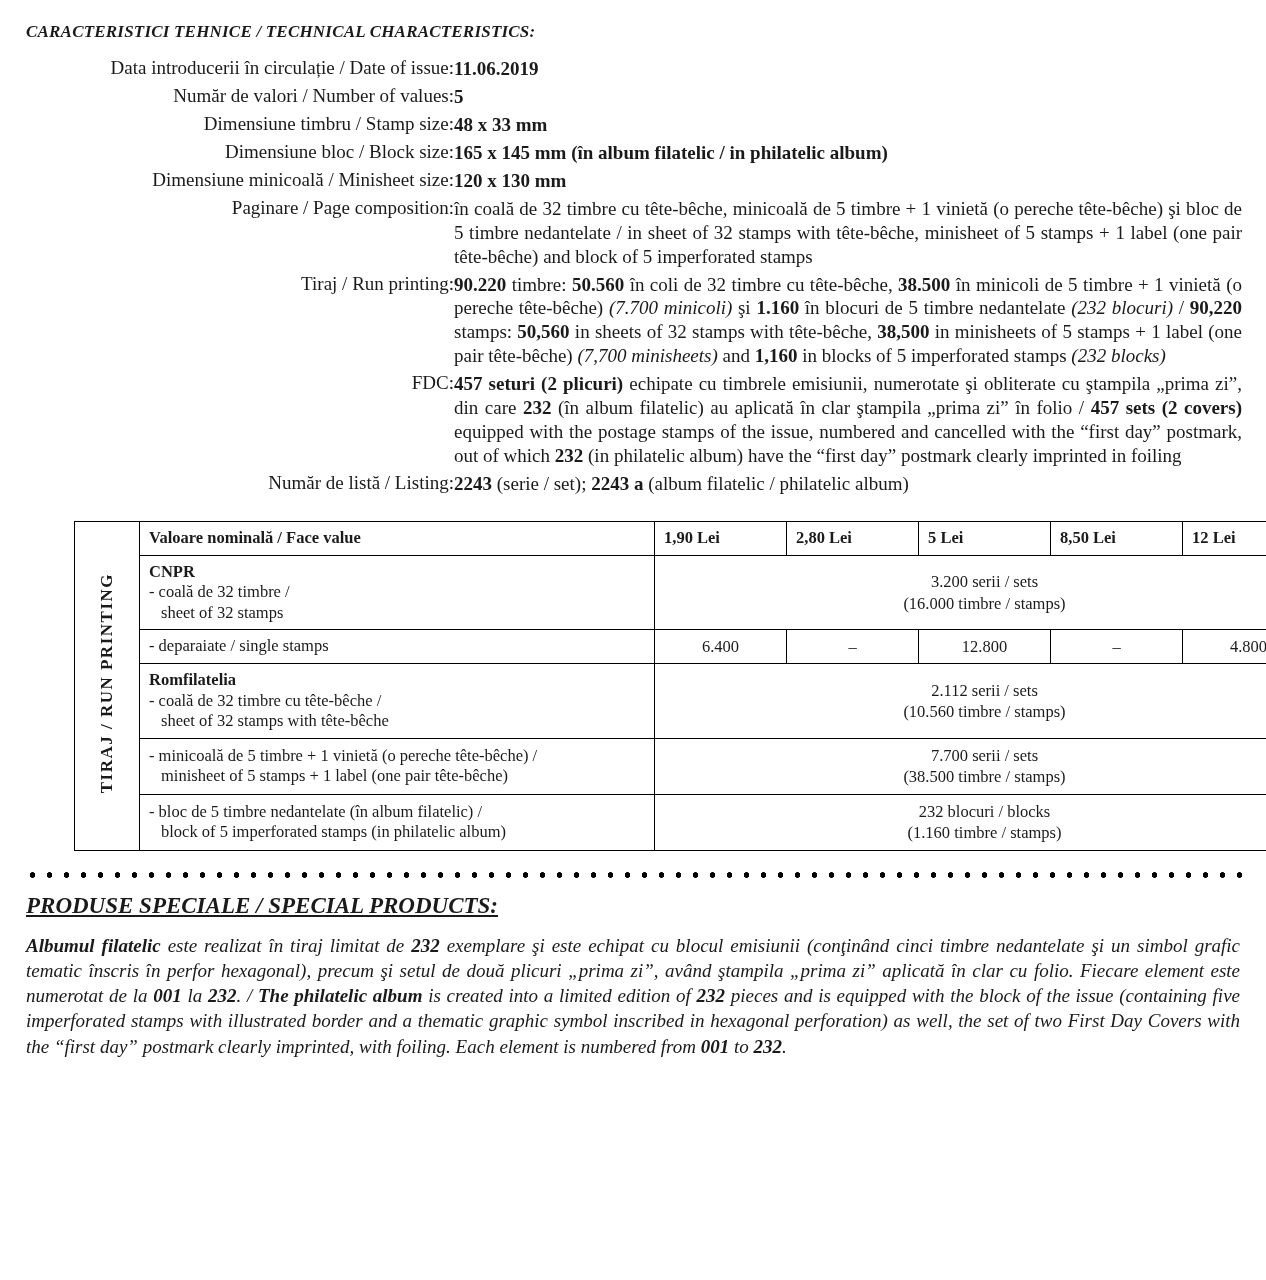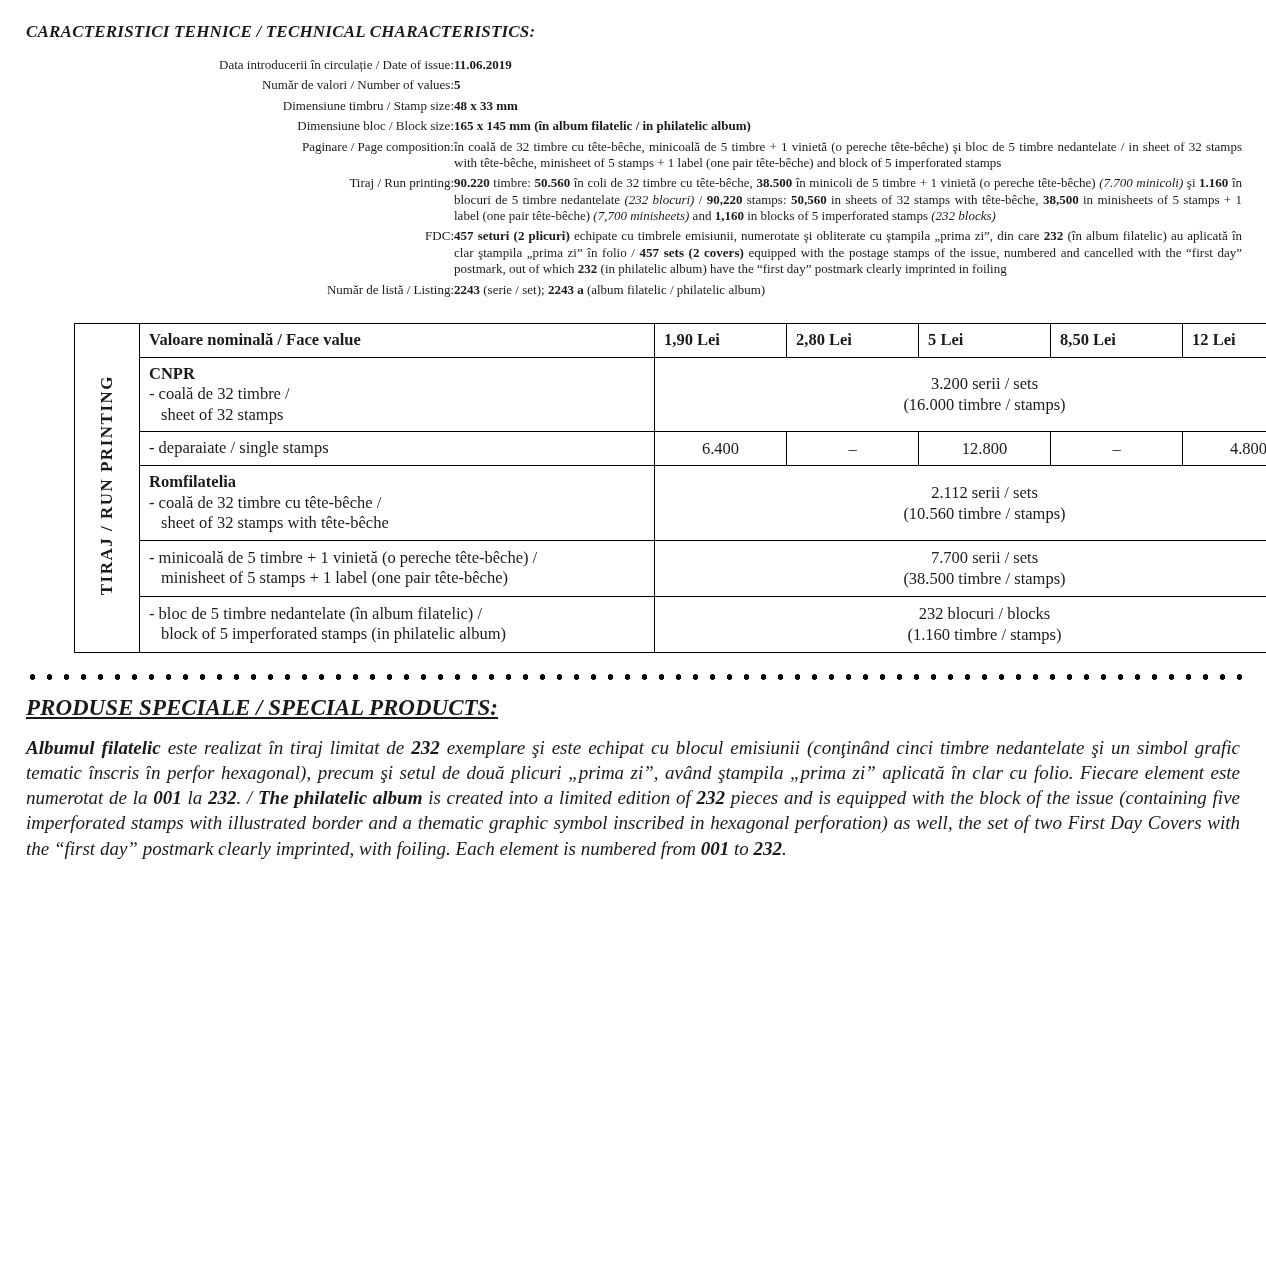--- a/index.html
+++ b/index.html
@@ -22,21 +22,21 @@
     font-size: 17px;
     font-style: italic;
     font-weight: bold;
     margin: 4px 0 14px 2px;
     letter-spacing: .2px;
   }
   
   table.specs {
     width: 100%;
     border-collapse: collapse;
-    font-size: 13px;
+    font-size: 19px;
   }
   table.specs td {
     vertical-align: top;
     padding: 1px 0 3px 0;
   }
   td.spec-label {
     text-align: right;
     white-space: nowrap;
     padding-right: 14px;
     width: 430px;
@@ -134,20 +134,24 @@
       <td class="spec-label">Număr de valori / Number of values:</td>
       <td class="spec-value b">5</td>
     </tr>
     <tr>
       <td class="spec-label">Dimensiune timbru / Stamp size:</td>
       <td class="spec-value b">48 x 33 mm</td>
     </tr>
     <tr>
       <td class="spec-label">Dimensiune bloc / Block size:</td>
       <td class="spec-value b">165 x 145 mm (în album filatelic / in philatelic album)</td>
+    </tr>
+    <tr>
+      <td class="spec-label">Dimensiune minicoală / Minisheet size:</td>
+      <td class="spec-value b">120 x 130 mm</td>
     </tr>
     <tr>
       <td class="spec-label">Paginare / Page composition:</td>
       <td class="spec-value">în coală de 32 timbre cu tête-bêche, minicoală de 5 timbre + 1 vinietă (o pereche tête-bêche) şi bloc de 5 timbre nedantelate / in sheet of 32 stamps with tête-bêche, minisheet of 5 stamps + 1 label (one pair tête-bêche) and block of 5 imperforated stamps</td>
     </tr>
     <tr>
       <td class="spec-label">Tiraj / Run printing:</td>
       <td class="spec-value"><span class="b">90.220</span><span> timbre: </span><span class="b">50.560</span><span> în coli de 32 timbre cu tête-bêche, </span><span class="b">38.500</span><span> în minicoli de 5 timbre + 1 vinietă (o pereche tête-bêche) </span><span class="i">(7.700 minicoli)</span><span> şi </span><span class="b">1.160</span><span> în blocuri de 5 timbre nedantelate </span><span class="i">(232 blocuri)</span><span> / </span><span class="b">90,220</span><span> stamps: </span><span class="b">50,560</span><span> in sheets of 32 stamps with tête-bêche, </span><span class="b">38,500</span><span> in minisheets of 5 stamps + 1 label (one pair tête-bêche) </span><span class="i">(7,700 minisheets)</span><span> and </span><span class="b">1,160</span><span> in blocks of 5 imperforated stamps </span><span class="i">(232 blocks)</span></td>
     </tr>
     <tr>

